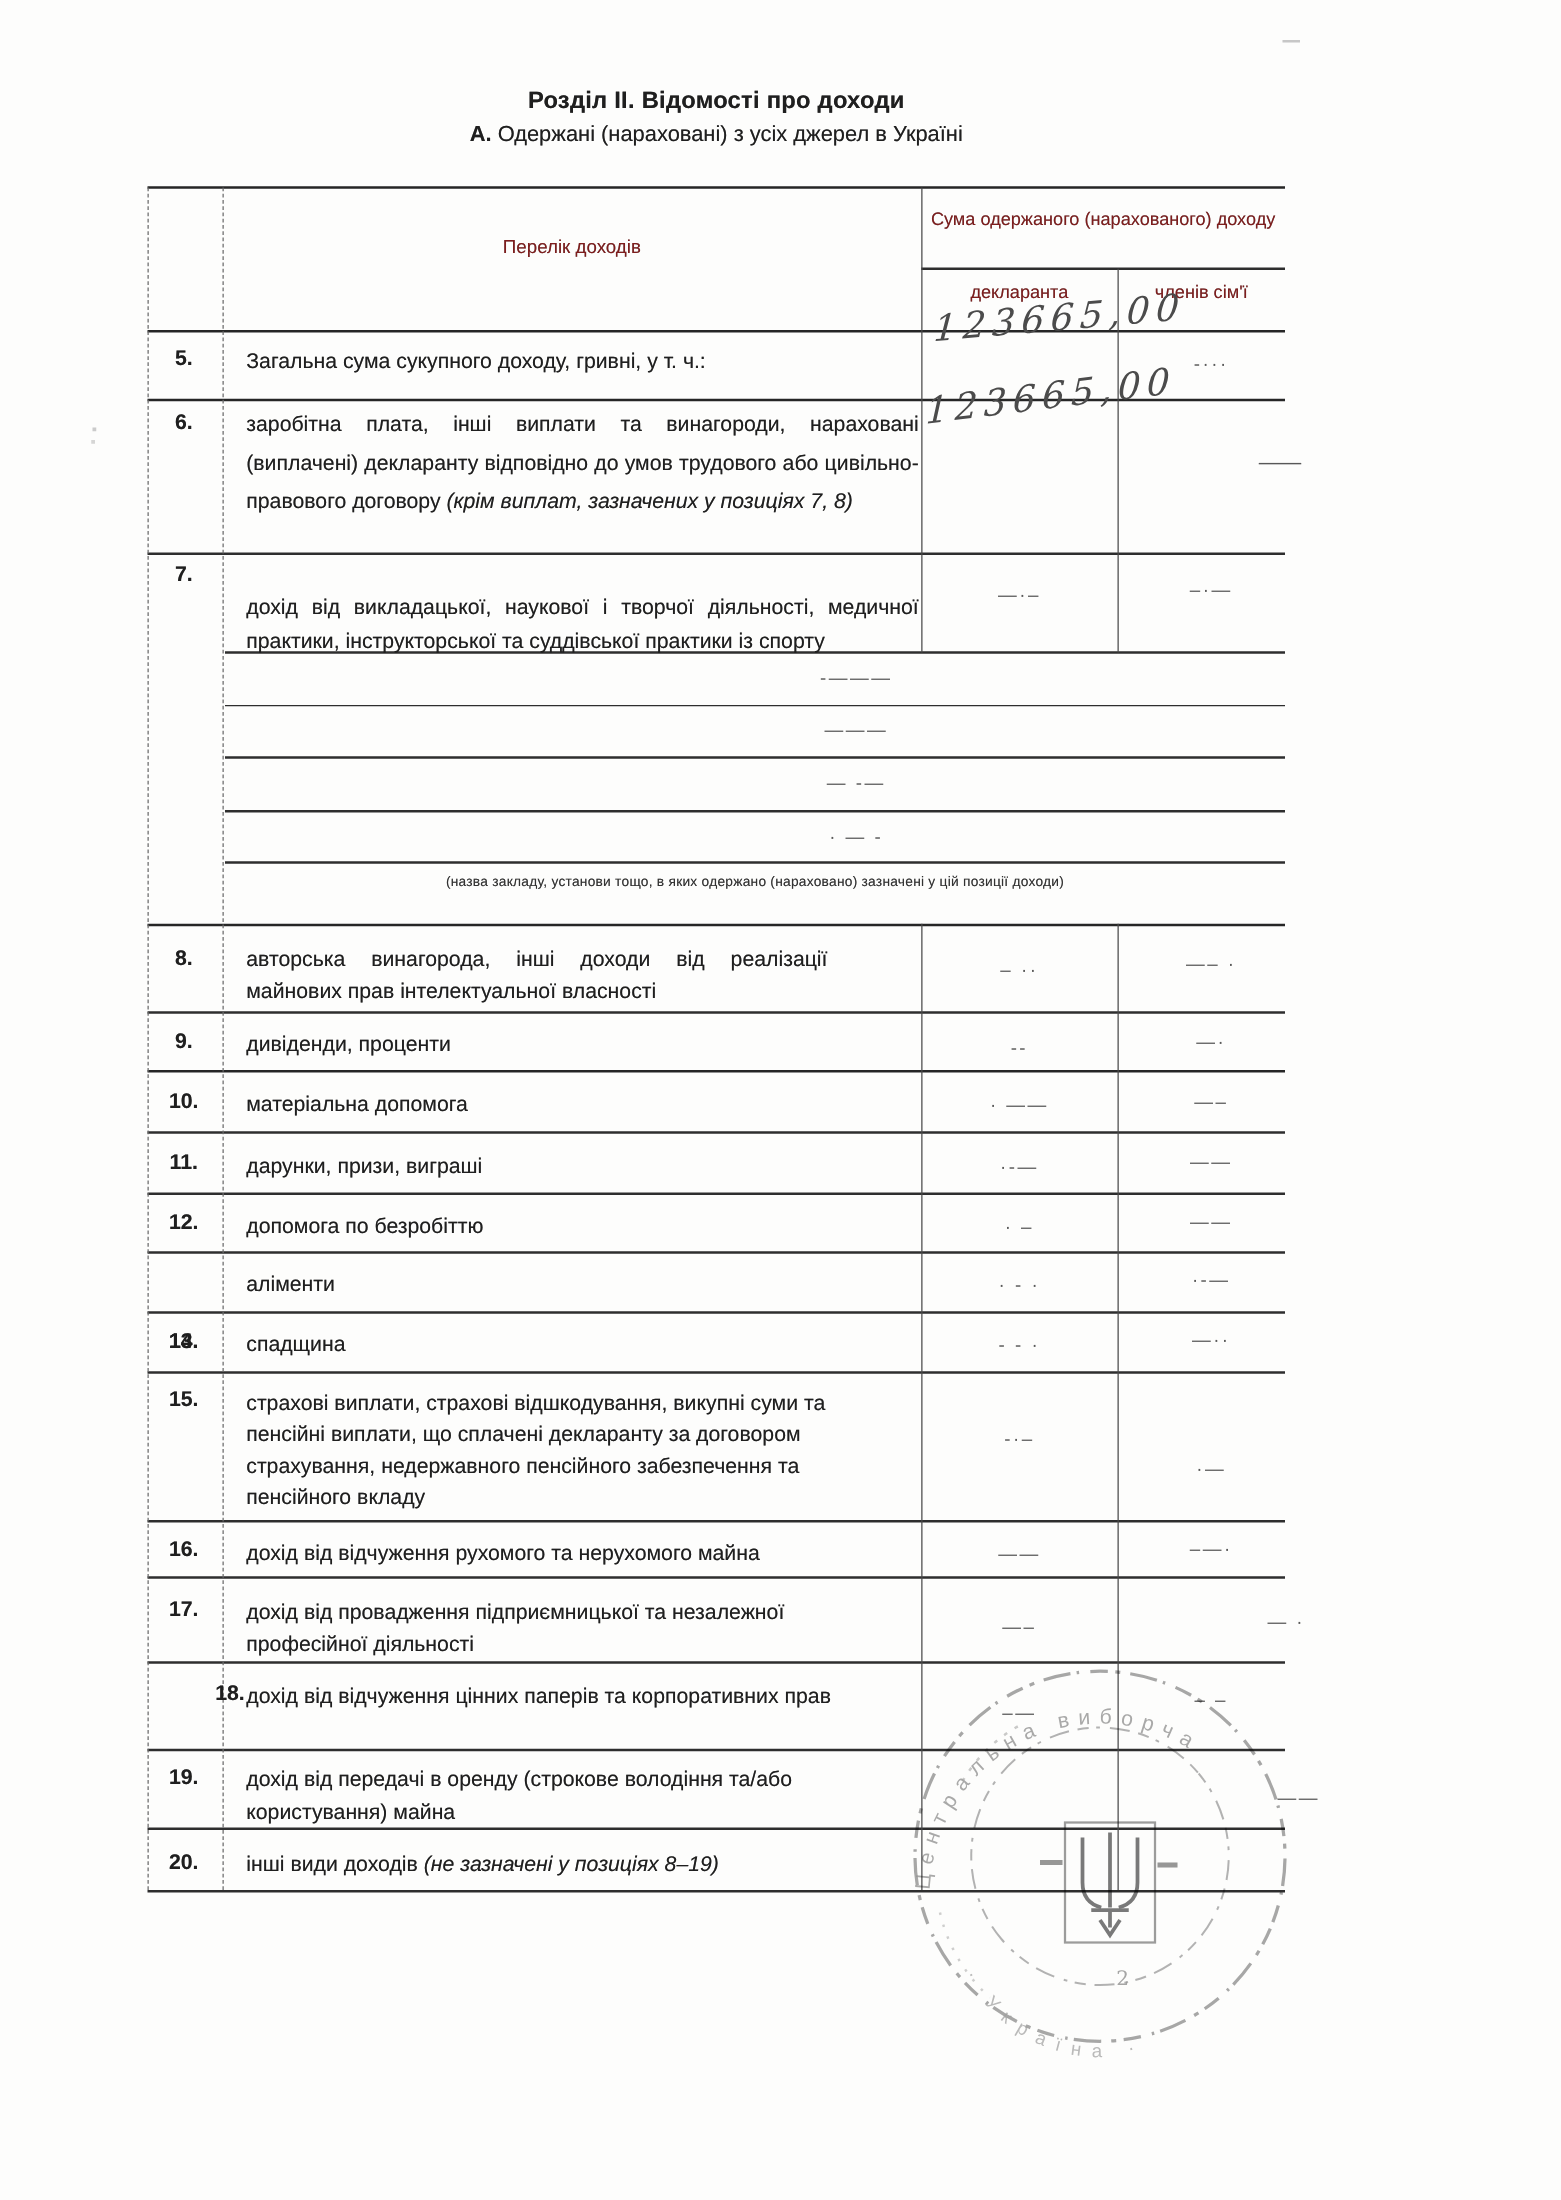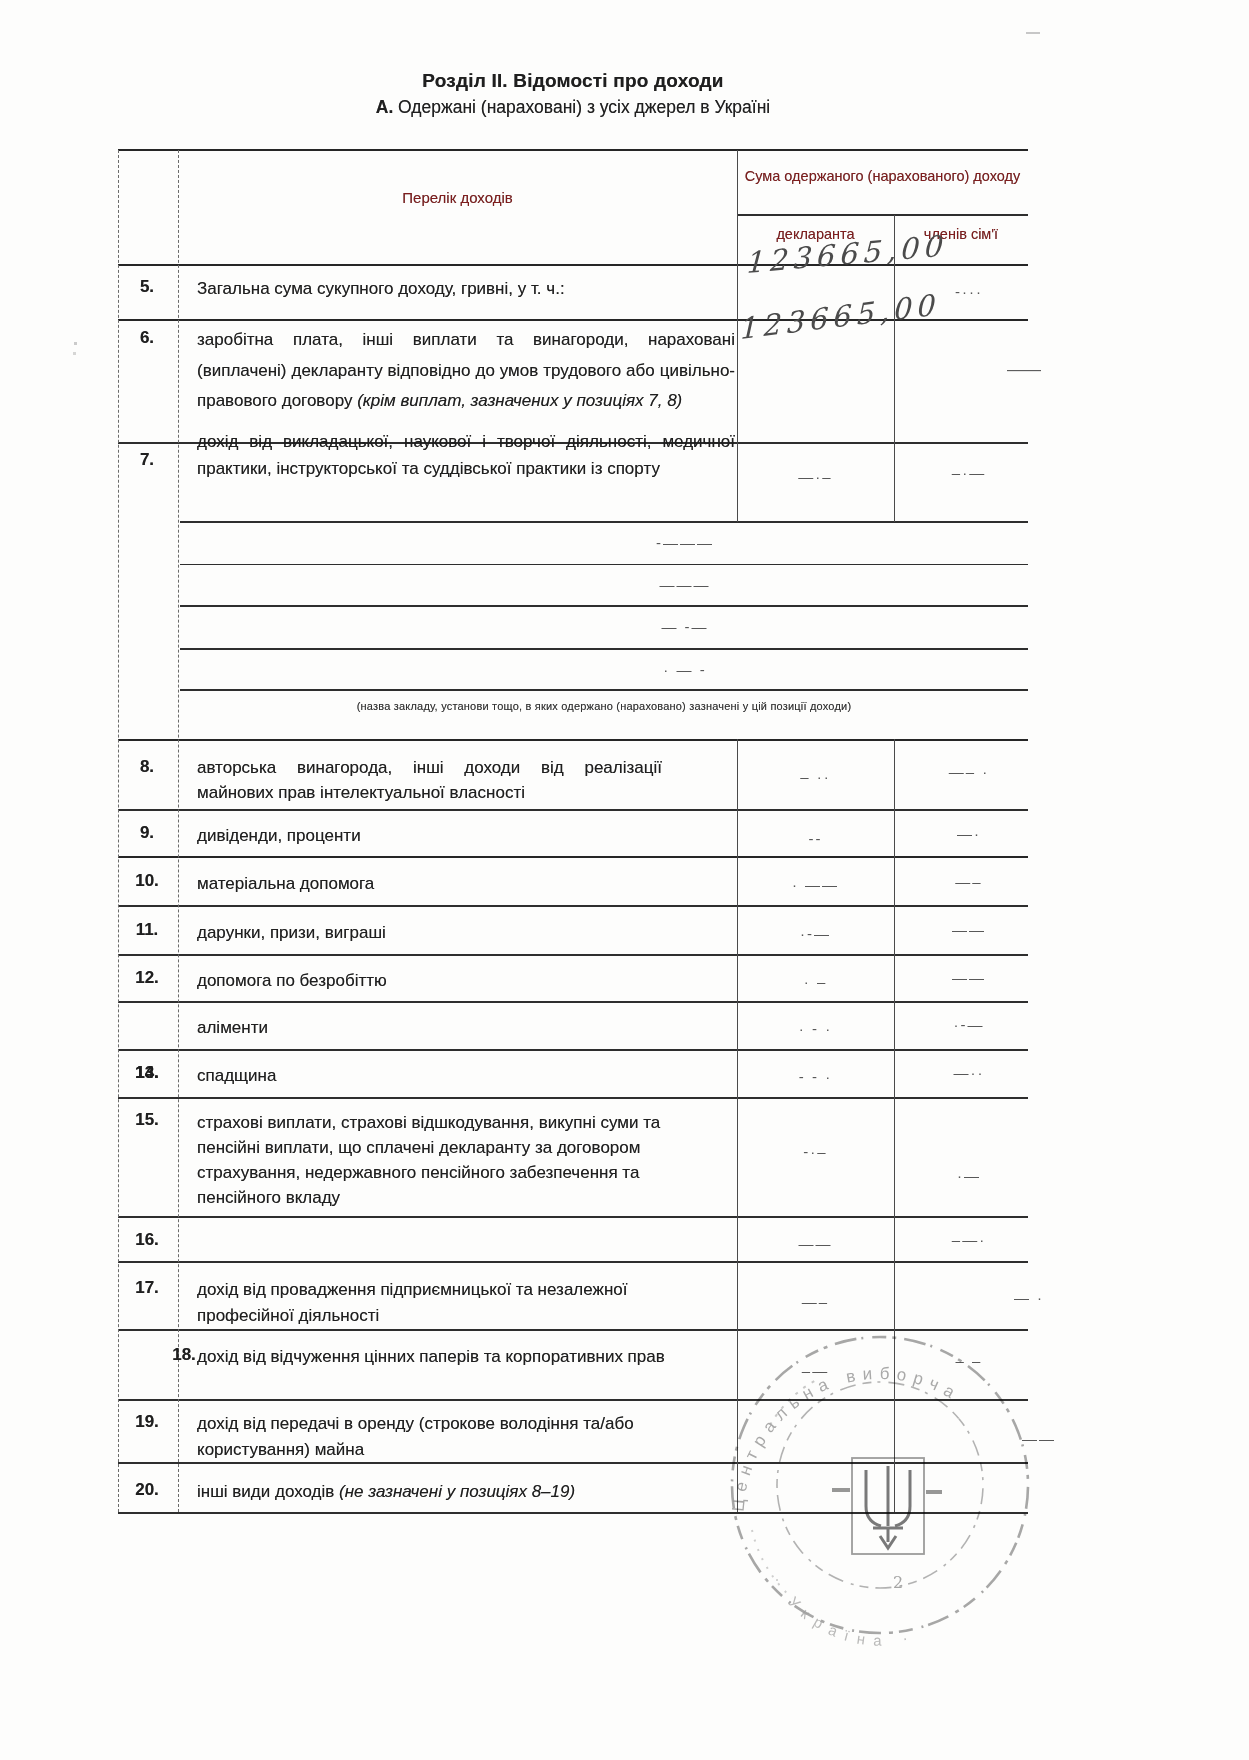--- a/index.html
+++ b/index.html
@@ -90,21 +90,21 @@
   <div class="vf dash" style="top:283px;">-···</div>
 
   <div class="num" style="top:328px;">6.</div>
   <div class="desc just" style="top:325px;line-height:30.5px;">
     <span>заробітна плата, інші виплати та винагороди, нараховані (виплачені) декларанту відповідно до умов трудового або цивільно-правового договору </span><span class="it">(крім виплат, зазначених у позиціях 7, 8)</span>
   </div>
   <div class="abs hand" style="left:740px;top:312px;transform:rotate(-7deg) skewX(-9deg);">123665,00</div>
   <div class="vf dash" style="top:360px;letter-spacing:0;font-size:17px;padding-left:55px;">——</div>
 
   <div class="num" style="top:450px;">7.</div>
-  <div class="desc just" style="top:428px;line-height:27px;">дохід від викладацької, наукової і творчої діяльності, медичної практики, інструкторської та суддівської практики із спорту</div>
+  <div class="desc just" style="top:472px;line-height:27px;">дохід від викладацької, наукової і творчої діяльності, медичної практики, інструкторської та суддівської практики із спорту</div>
   <div class="vd dash" style="top:468px;">—·–</div>
   <div class="vf dash" style="top:464px;">–·—</div>
 
   <div class="blankdash dash" style="top:534px;">-———</div>
   <div class="blankdash dash" style="top:576px;">———</div>
   <div class="blankdash dash" style="top:618px;">— -—</div>
   <div class="blankdash dash" style="top:661px;">· — -</div>
   <div class="note" style="top:700px;">(назва закладу, установи тощо, в яких одержано (нараховано) зазначені у цій позиції доходи)</div>
 
   <div class="num" style="top:757px;">8.</div>
@@ -141,20 +141,21 @@
   <div class="desc" style="top:1063px;">спадщина</div>
   <div class="vd dash" style="top:1068px;">- - ·</div>
   <div class="vf dash" style="top:1064px;">—··</div>
 
   <div class="num" style="top:1110px;">15.</div>
   <div class="desc" style="top:1110px;width:472px;line-height:25px;">страхові виплати, страхові відшкодування, викупні суми та пенсійні виплати, що сплачені декларанту за договором страхування, недержавного пенсійного забезпечення та пенсійного вкладу</div>
   <div class="vd dash" style="top:1143px;">-·–</div>
   <div class="vf dash" style="top:1167px;">·—</div>
 
   <div class="num" style="top:1230px;">16.</div>
+  <div class="desc" style="top:1230px;">дохід від відчуження рухомого та нерухомого майна</div>
   <div class="vd dash" style="top:1235px;">——</div>
   <div class="vf dash" style="top:1231px;">–—·</div>
 
   <div class="num" style="top:1278px;">17.</div>
   <div class="desc" style="top:1277px;width:502px;">дохід від провадження підприємницької та незалежної професійної діяльності</div>
   <div class="vd dash" style="top:1293px;">—–</div>
   <div class="vf dash" style="top:1289px;padding-left:60px;">— ·</div>
 
   <div class="num" style="top:1345px;margin-left:37px;">18.</div>
   <div class="desc" style="top:1344px;width:512px;">дохід від відчуження цінних паперів та корпоративних прав</div>

